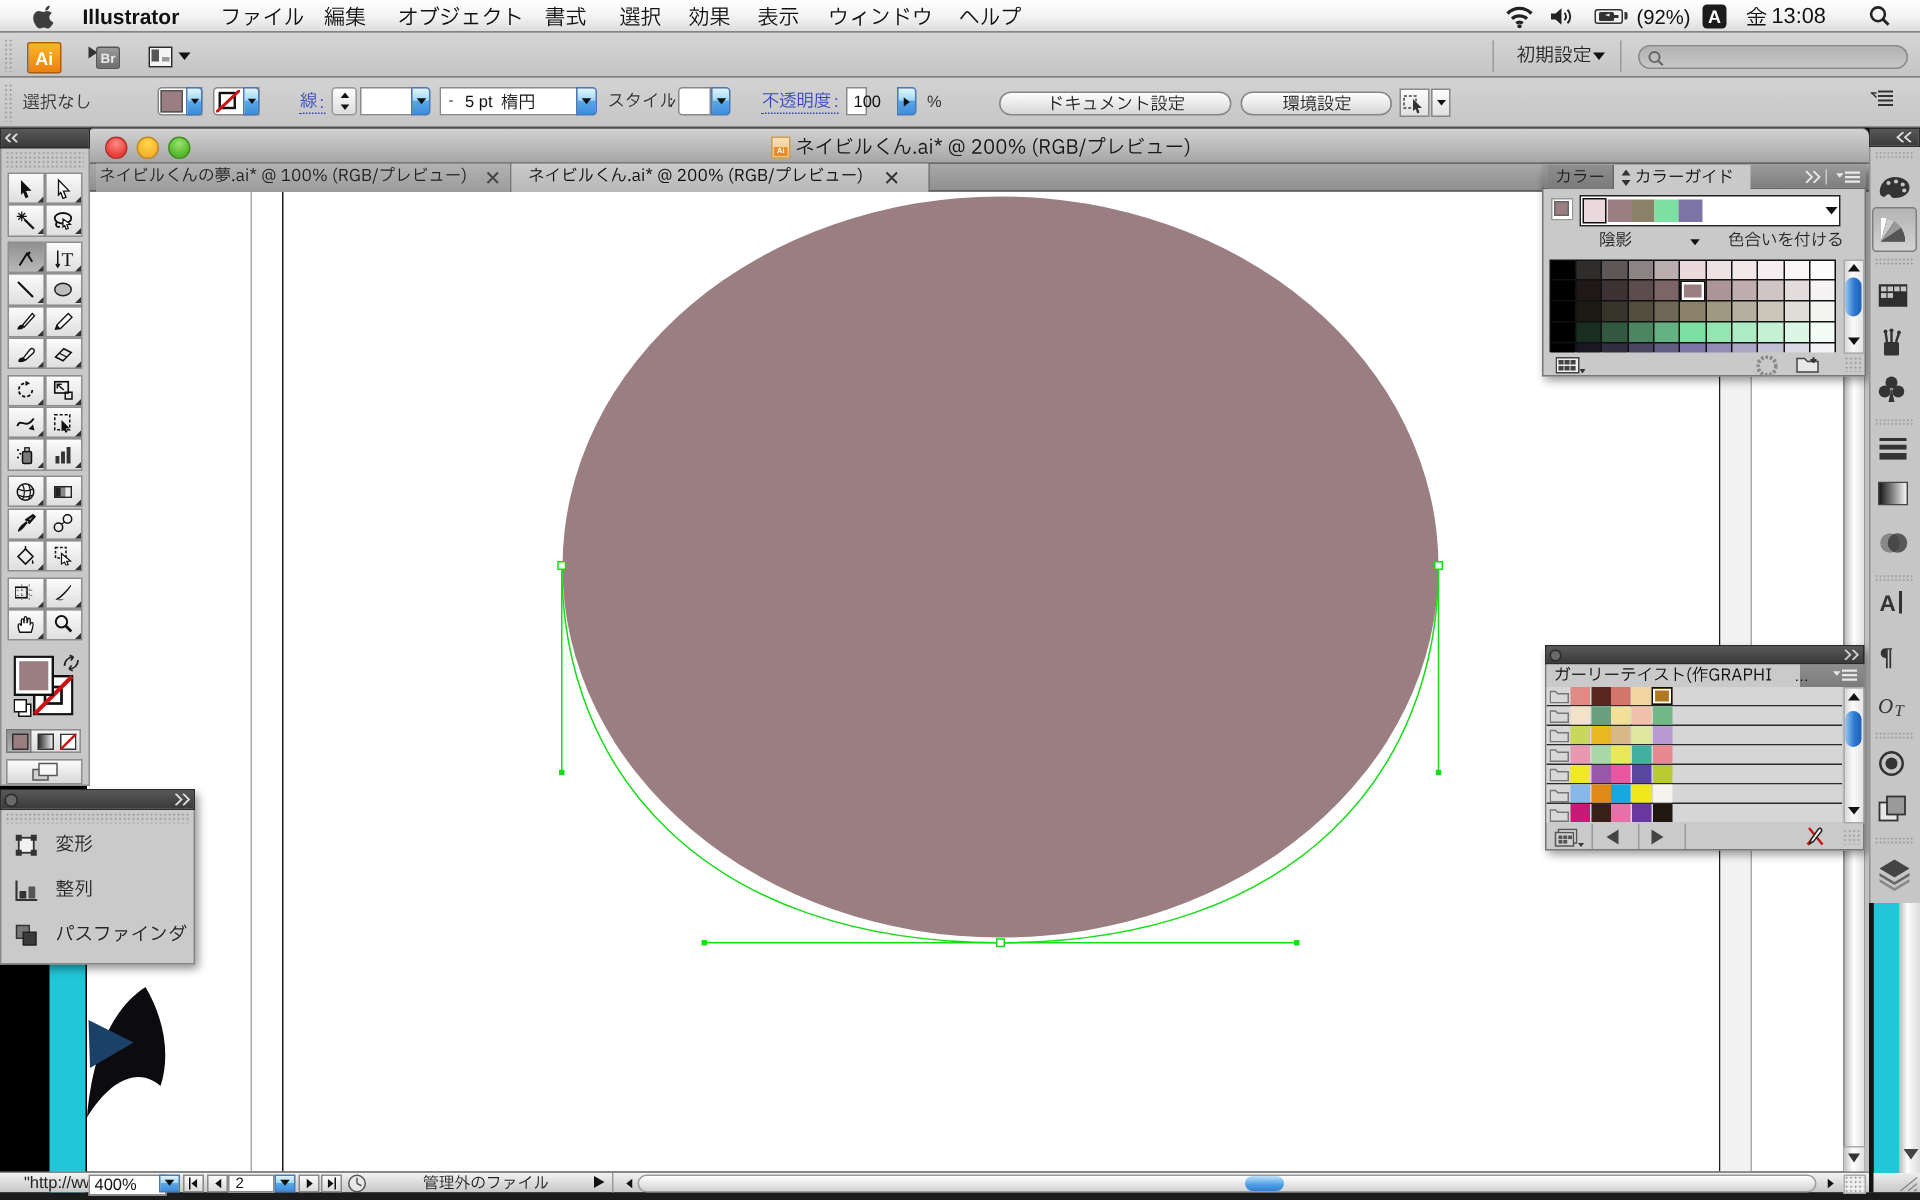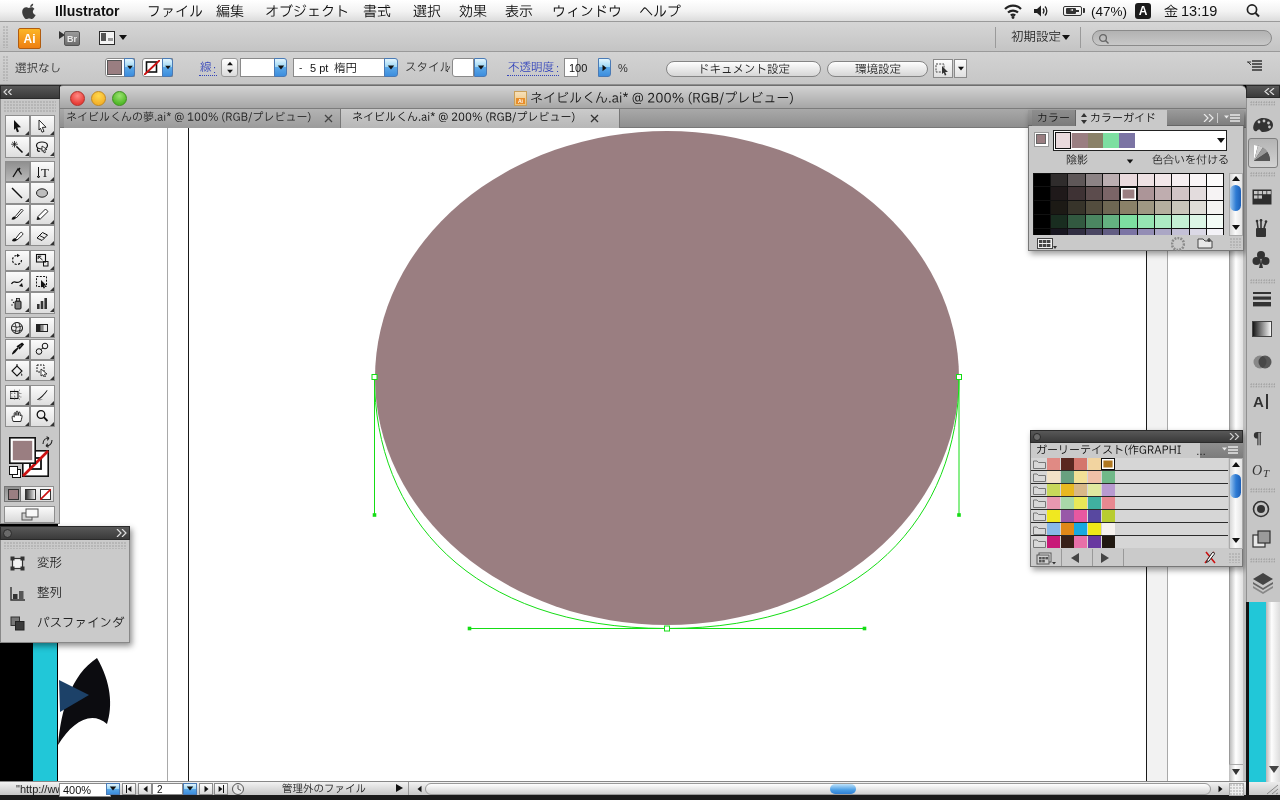--- a/index.html
+++ b/index.html
@@ -267,26 +267,26 @@
   </svg>
 <svg class="abs" style="left:1033px;top:4px" width="17" height="14" viewBox="0 0 17 14">
 <path fill="#222" d="M1,5 L4,5 L8,1.5 L8,12.5 L4,9 L1,9 Z"></path>
 <path fill="none" stroke="#222" stroke-width="1.3" d="M10,4.5 A4,4 0 0 1 10,9.5 M12,2.5 A6.5,6.5 0 0 1 12,11.5"></path>
   </svg>
 <div class="abs" style="left:1063px;top:5.5px;width:19px;height:10px;border:1.4px solid #333;border-radius:2px;box-sizing:border-box"></div>
 <div class="abs" style="left:1082.5px;top:8px;width:2px;height:5px;background:#333;border-radius:0 1px 1px 0"></div>
 <div class="abs" style="left:1066px;top:7.5px;width:10px;height:6px;background:#333;border-radius:1px"></div>
 <div class="abs" style="left:1070px;top:8.8px;border-top:1.8px solid transparent;border-bottom:1.8px solid transparent;border-right:3.5px solid #eee"></div>
 <div class="abs" style="left:1076px;top:9.5px;width:2.5px;height:2px;background:#333"></div>
-<div class="abs" style="left:1091px;top:4px;font-size:13.5px;color:#111">(47%)</div>
+<div class="abs" style="left:1091px;top:4px;font-size:13.5px;color:#111">(92%)</div>
 <div class="abs" style="left:1135px;top:3px;width:16px;height:16px;background:#1c1c1c;border-radius:3px;color:#fff;font-size:12px;font-weight:bold;text-align:center;line-height:16px">A</div>
 <svg class="abs " style="left:1164.0px;top:3.5px;overflow:visible" width="14" height="18" fill="#111">
     <path transform="translate(0.0,12.32) scale(0.014000,-0.014000)" d="M753 495H524V364H899V306H524V17H936V-43H64V17H460V306H101V364H460V495H245V548Q164 500 64 456L32 516Q214 593 311.5 668.5Q409 744 455 833H530Q574 746 677.0 670.0Q780 594 968 516L937 456Q834 500 753 546ZM488 801Q467 734 409.5 673.0Q352 612 252 552H743Q637 612 576.5 673.5Q516 735 495 801ZM647 93Q674 131 701.0 178.5Q728 226 745 268L804 242Q786 198 758.5 149.0Q731 100 705 63ZM243 260Q270 222 299.0 174.5Q328 127 347 86L289 59Q248 143 187 232Z"></path>
   </svg>
-<div class="abs" style="left:1181px;top:3px;font-size:14.5px;color:#111">13:19</div>
+<div class="abs" style="left:1181px;top:3px;font-size:14.5px;color:#111">13:08</div>
 <svg class="abs" style="left:1245px;top:3px" width="16" height="16" viewBox="0 0 16 16">
     <circle cx="7" cy="6.5" r="4.6" fill="none" stroke="#222" stroke-width="1.7"></circle>
     <path d="M10.5,10 L14,13.5" stroke="#222" stroke-width="2" fill="none"></path>
   </svg>
 <div class="abs" style="left:0;top:22px;width:1280px;height:30px;background:linear-gradient(#d6d6d6,#c4c4c4);border-bottom:1px solid #9a9a9a;box-sizing:border-box"></div>
 <div class="abs dotgrip" style="left:3px;top:26px;width:6px;height:22px;background-color:transparent"></div>
 <div class="abs" style="left:18px;top:28px;width:23px;height:21px;background:linear-gradient(#fcb626,#ee7f12);border:1px solid #b05c10;border-radius:2px;color:#fff;font-size:12px;font-weight:bold;text-align:center;line-height:21px;box-sizing:border-box">Ai</div>
 <div class="abs" style="left:59px;top:31px;border-top:4px solid transparent;border-bottom:4px solid transparent;border-left:6px solid #333"></div>
 <div class="abs" style="left:64px;top:31px;width:16px;height:15px;background:linear-gradient(#9a9a9a,#6e6e6e);border:1px solid #555;border-radius:2px;color:#e8e8e8;font-size:9px;font-weight:bold;text-align:center;line-height:15px;box-sizing:border-box">Br</div>
 <div class="abs" style="left:99px;top:31px;width:16px;height:14px;background:#f4f4f4;border:1.4px solid #2a2a2a;box-sizing:border-box"></div>

